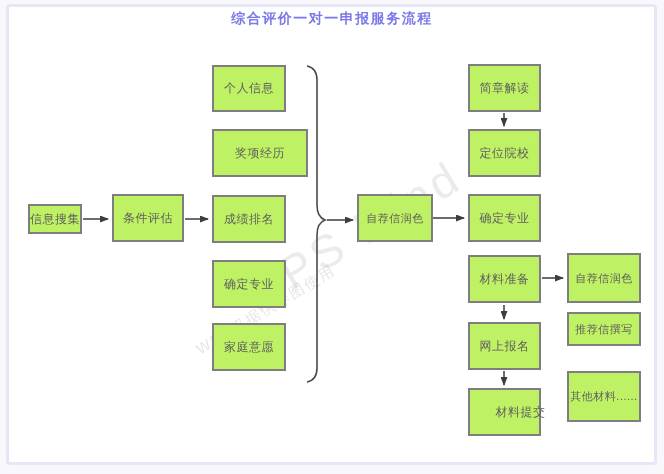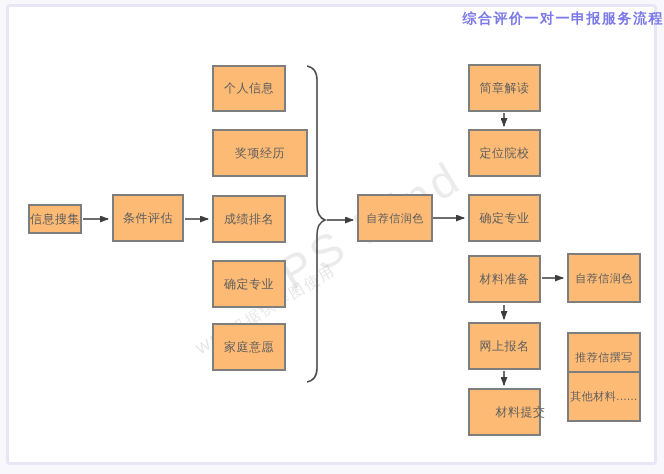--- a/index.html
+++ b/index.html
@@ -11,29 +11,29 @@
   }
   .frame {
     position:absolute; left:6px; top:4px;
     width:645px; height:455px;
     background:#ffffff;
     border:3px solid #e6e6f5;
     border-radius:4px;
   }
   .page-title {
     position:absolute; top:10px; left:0; right:0;
-    text-align:right;
+    text-align:center;
     font-size:14px; font-weight:bold;
     color:#7b7ae8;
     letter-spacing:1.5px;
     z-index:3;
   }
   .node {
     position:absolute; box-sizing:border-box;
-    background:#fdba74;
+    background:#bef264;
     border:2px solid #7e7e7e;
     color:#5f5f5f;
     font-size:12px; letter-spacing:0.5px; white-space:nowrap;
     display:flex; align-items:center; justify-content:center;
     z-index:2;
   }
   .node.small { font-size:11px; }
   svg.overlay { position:absolute; left:0; top:0; z-index:1; }
   .conn { stroke:#3d3d3d; stroke-width:1.5; fill:none; }
   .brace { stroke:#4a4a4a; stroke-width:1.6; fill:none; }
@@ -85,14 +85,14 @@
 <div class="node small" style="left:357px;top:194px;width:76px;height:48px;">自荐信润色</div>
 
 <div class="node" style="left:468px;top:64px;width:73px;height:48px;">简章解读</div>
 <div class="node" style="left:468px;top:129px;width:73px;height:48px;">定位院校</div>
 <div class="node" style="left:468px;top:194px;width:73px;height:48px;">确定专业</div>
 <div class="node" style="left:468px;top:255px;width:73px;height:48px;">材料准备</div>
 <div class="node" style="left:468px;top:322px;width:73px;height:48px;">网上报名</div>
 <div class="node" style="left:468px;top:388px;width:73px;height:48px;padding-left:32px;">材料提交</div>
 
 <div class="node small" style="left:567px;top:253px;width:74px;height:50px;">自荐信润色</div>
-<div class="node small" style="left:567px;top:312px;width:74px;height:50px;margin-top:20px;">推荐信撰写</div>
+<div class="node small" style="left:567px;top:312px;width:74px;height:34px;">推荐信撰写</div>
 <div class="node small" style="left:567px;top:371px;width:74px;height:51px;">其他材料......</div>
 
 </body></html>

